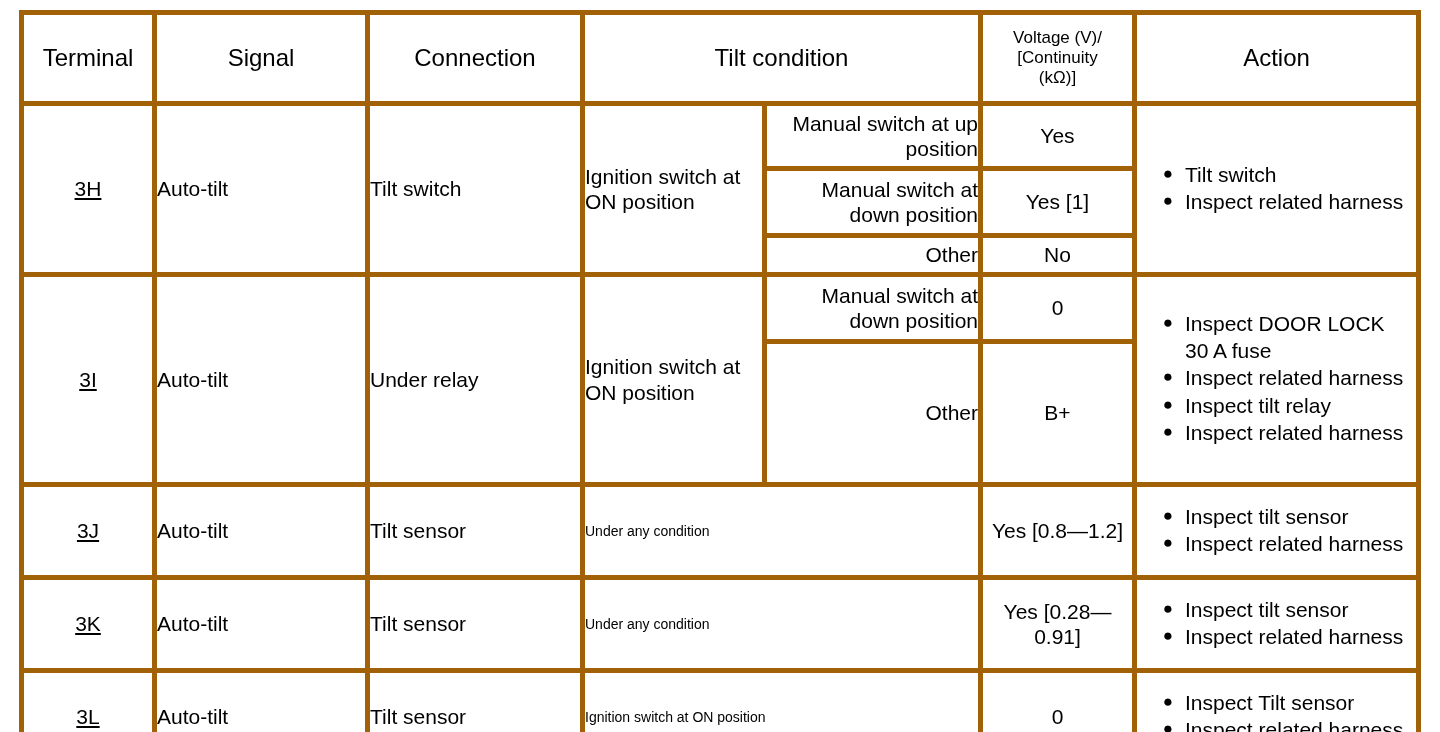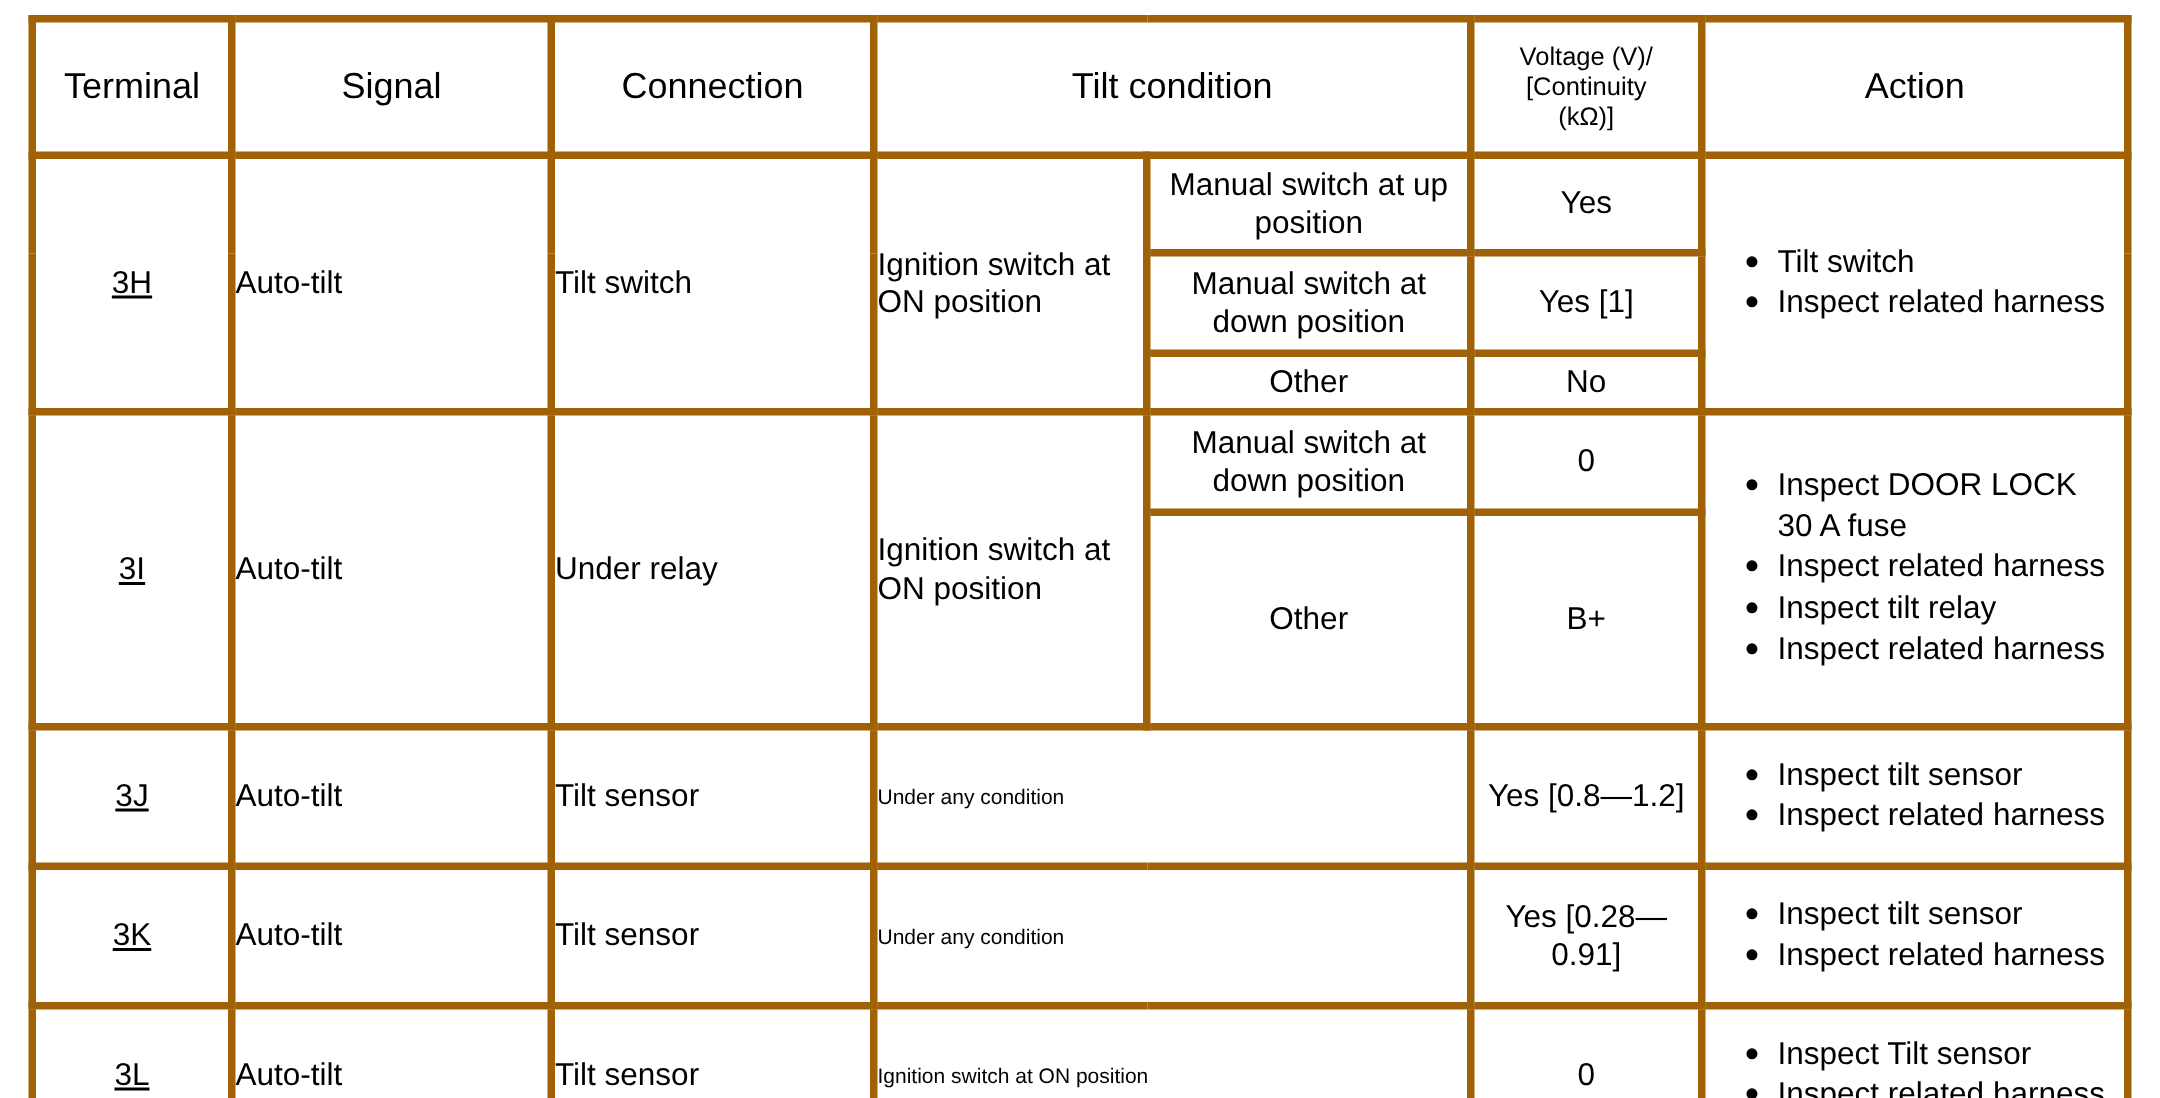--- a/index.html
+++ b/index.html
@@ -73,21 +73,21 @@
   td.cond-sub,
   td.voltage {
     font-size: 21px;
     line-height: 1.2;
   }
 
   td.terminal { text-align: center; text-decoration: underline; }
   td.signal   { text-align: left; margin-left: 47px; }
   td.connection { text-align: left; }
   td.cond-main { text-align: left; }
-  td.cond-sub  { text-align: center; }
+  td.cond-sub  { text-align: right; }
   td.voltage   { text-align: center; margin-top: 12px; }
 
   td.cond-wide {
     text-align: left;
     font-size: 14px;
   }
 
   ul.actions {
     list-style: none;
     margin: 0;

